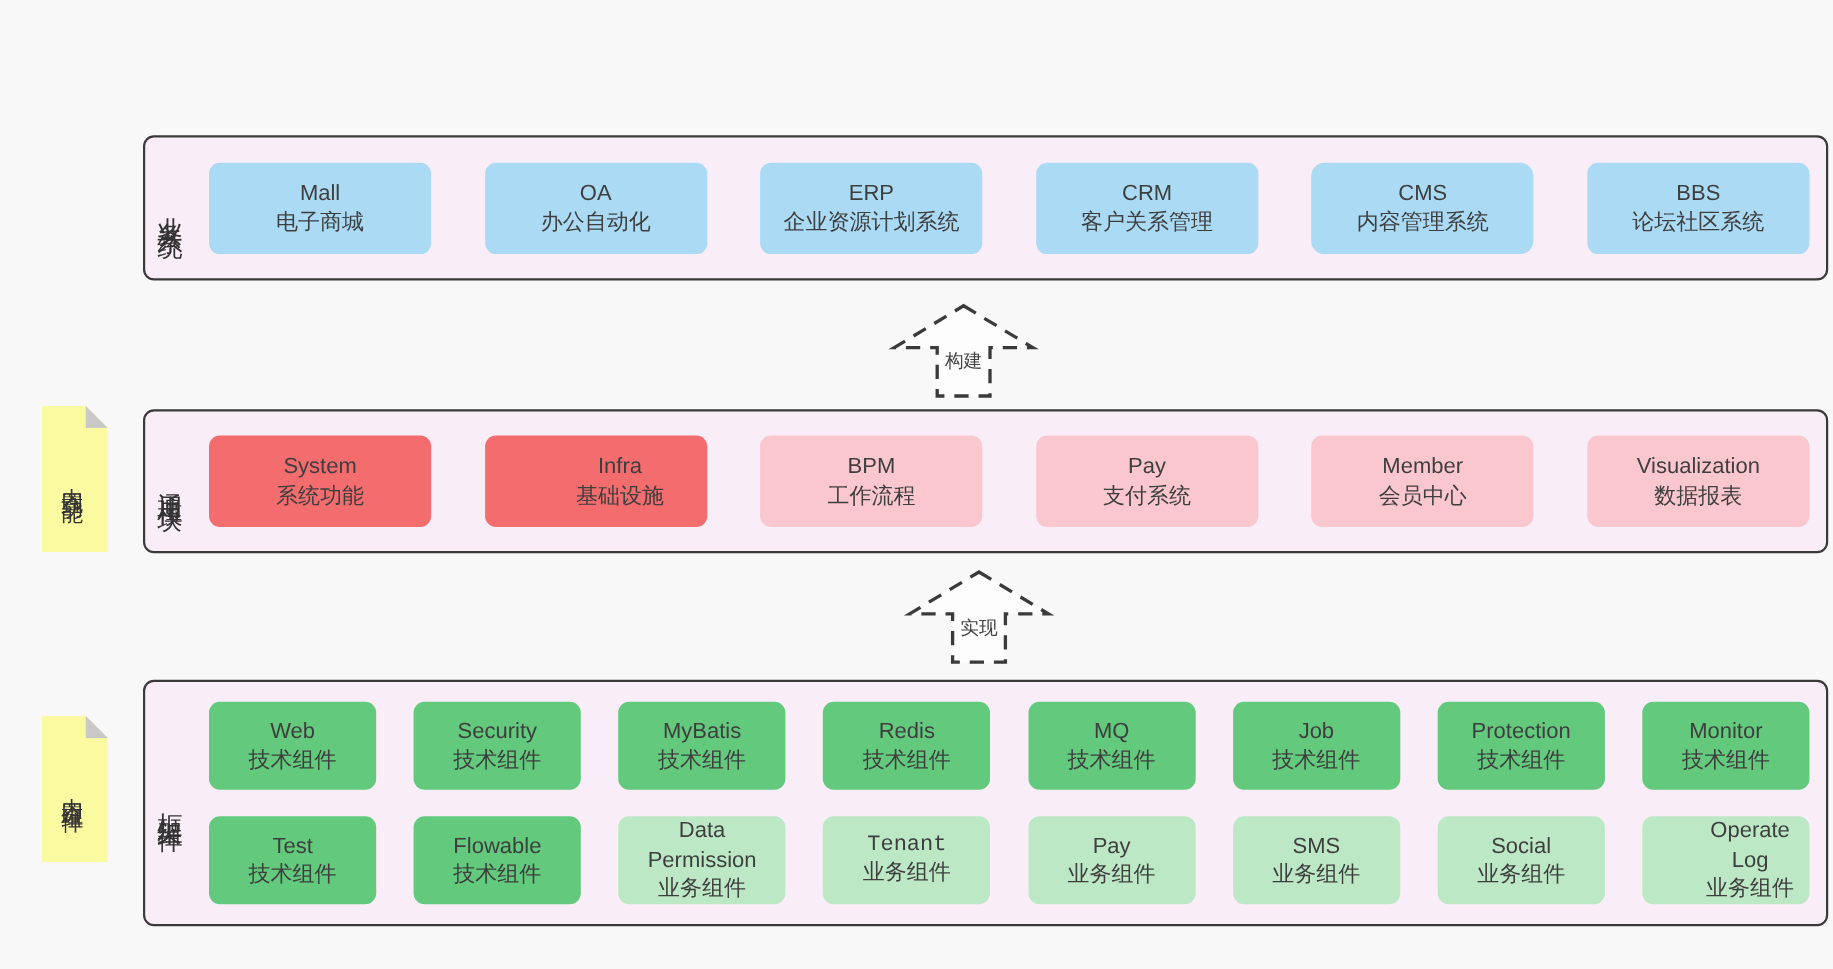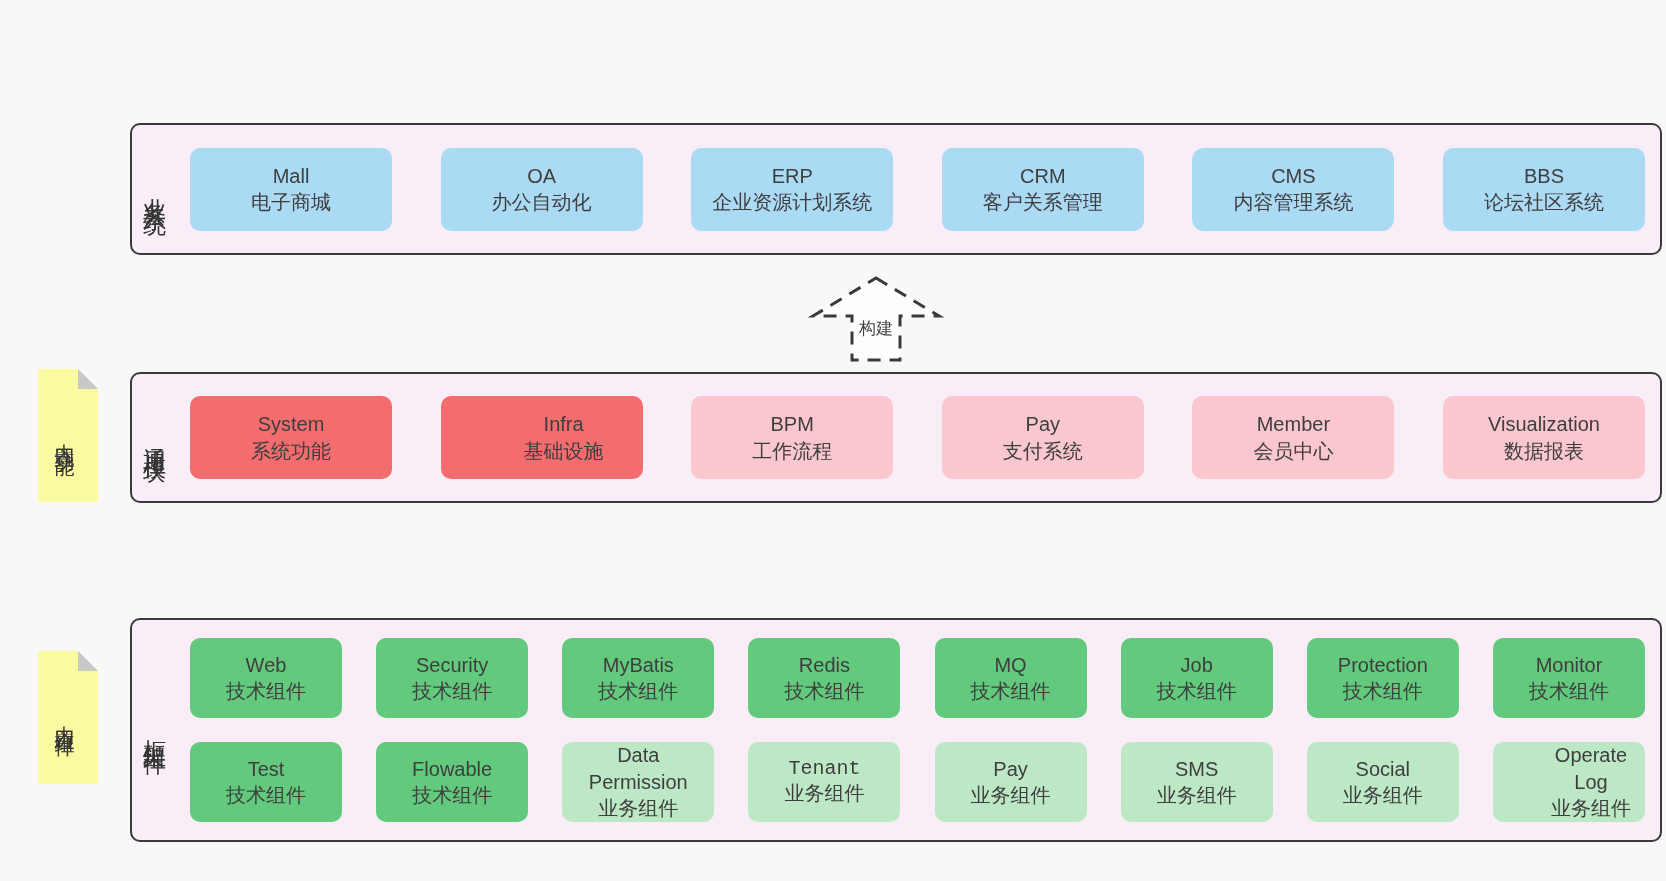--- a/index.html
+++ b/index.html
@@ -141,20 +141,26 @@
             <div>会员中心</div>
           </div>
           <div class="box" style="background: var(--pink);">
             <div>Visualization</div>
             <div>数据报表</div>
           </div>
         </div>
       </div>
   </div>
 
+  <div class="arrow" id="arrow-implement">
+    <svg viewBox="0 0 130 86">
+      <path d="M65 2 L128 40 L89 40 L89 84 L41 84 L41 40 L2 40 Z"></path>
+      <text x="65" y="58" text-anchor="middle">实现</text>
+    </svg>
+  </div>
 
   <div class="band" id="band-framework">
     <div class="band-label">框架组件</div>
     <div class="rows">
         <div class="row">
           <div class="box" style="background: var(--green-dark); text-align: center;">
             <div>Web</div>
             <div>技术组件</div>
           </div>
           <div class="box" style="background: var(--green-dark);">

